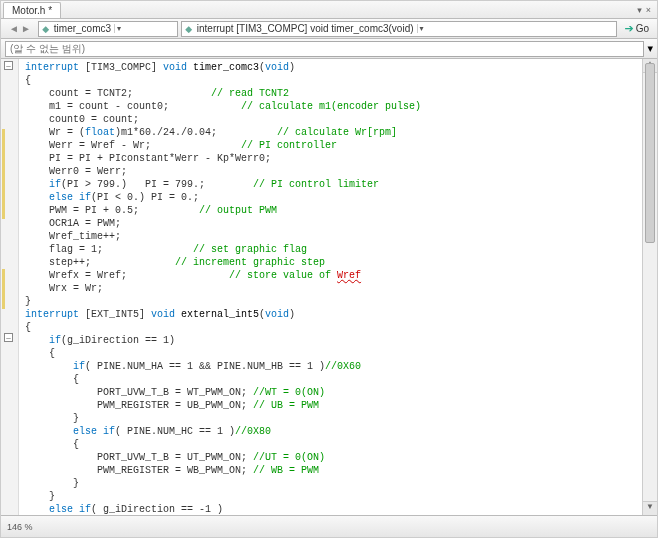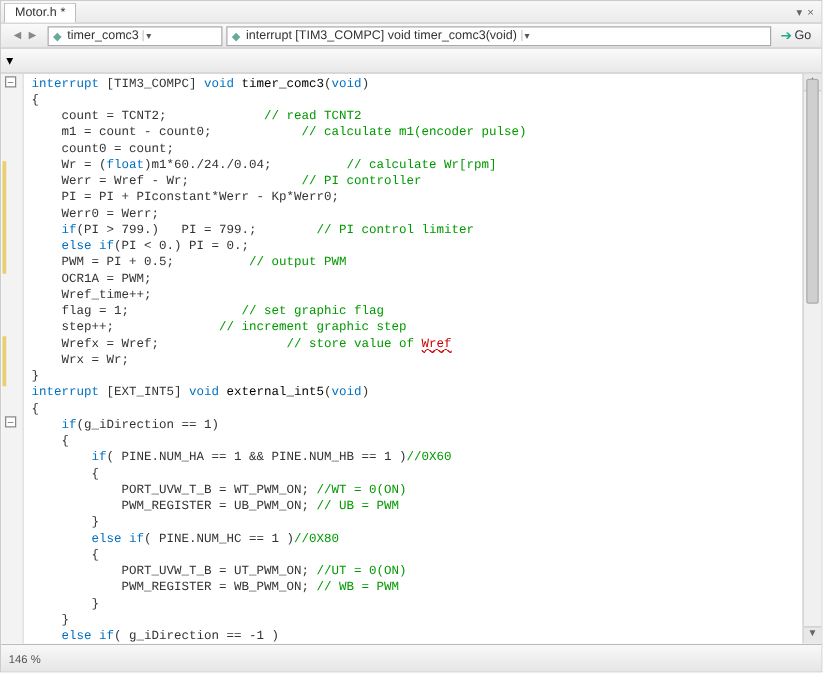--- a/index.html
+++ b/index.html
@@ -74,20 +74,23 @@
       <span class="dd-label">interrupt [TIM3_COMPC] void timer_comc3(void)</span>
       <span class="dd-arrow">▾</span>
     </div>
     <div class="go-btn">
       <span class="go-ico">➔</span>
       <span>Go</span>
     </div>
   </div>
 
   <div class="findbar">
+    <div class="findbox">
+      <input type="text" placeholder="(알 수 없는 범위)" style="">
+    </div>
     <span class="dd-arrow">▾</span>
   </div>
 
   <div class="editor-wrap">
     <div class="gutter" id="gutter">
         <div class="fold" style="top: 2px;">–</div>
         <div class="fold" style="top: 274px;">–</div>
         <div class="change" style="top: 70px; height: 90px;"></div>
         <div class="change" style="top: 210px; height: 40px;"></div>
       </div>

